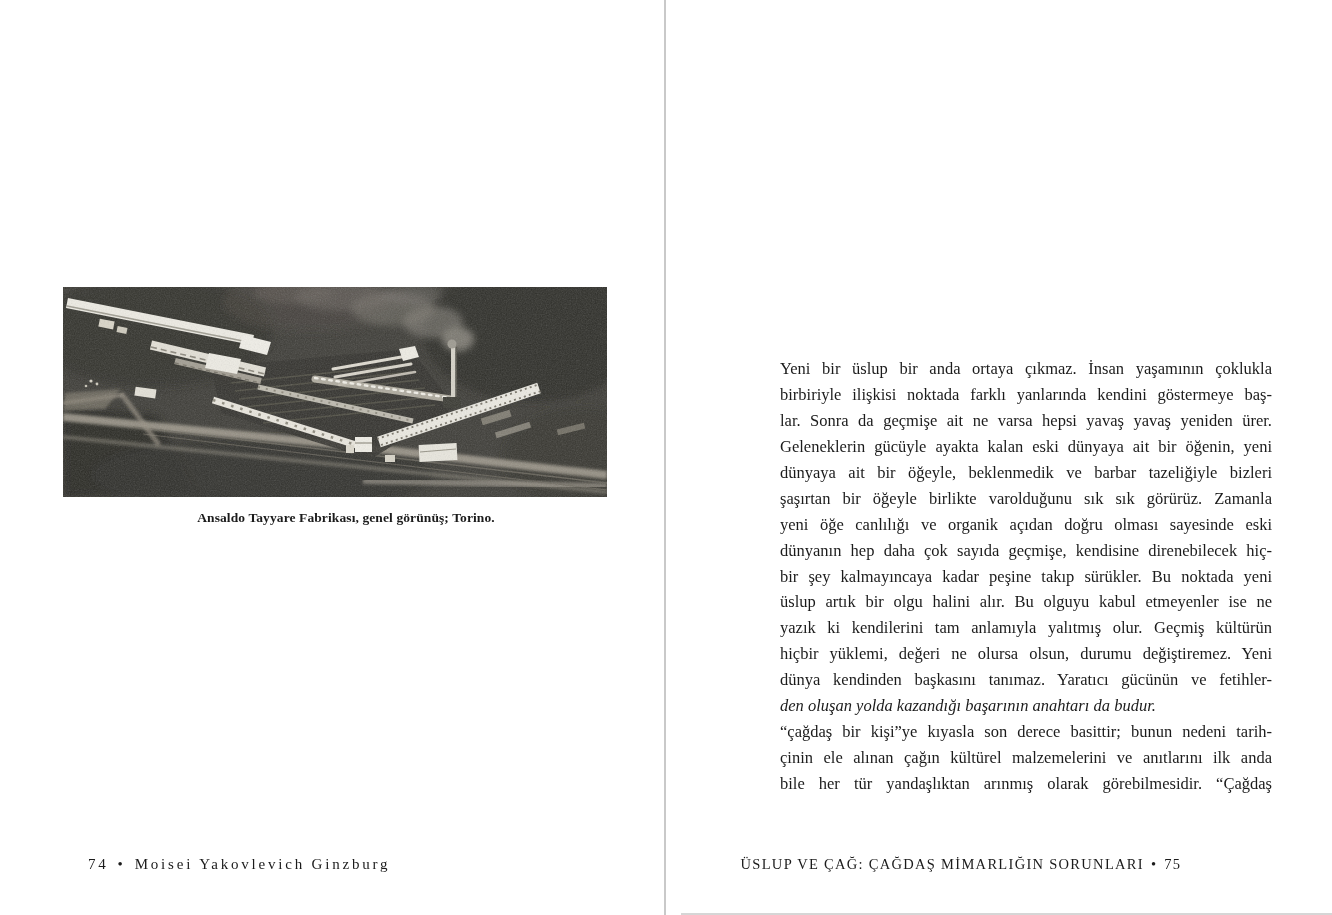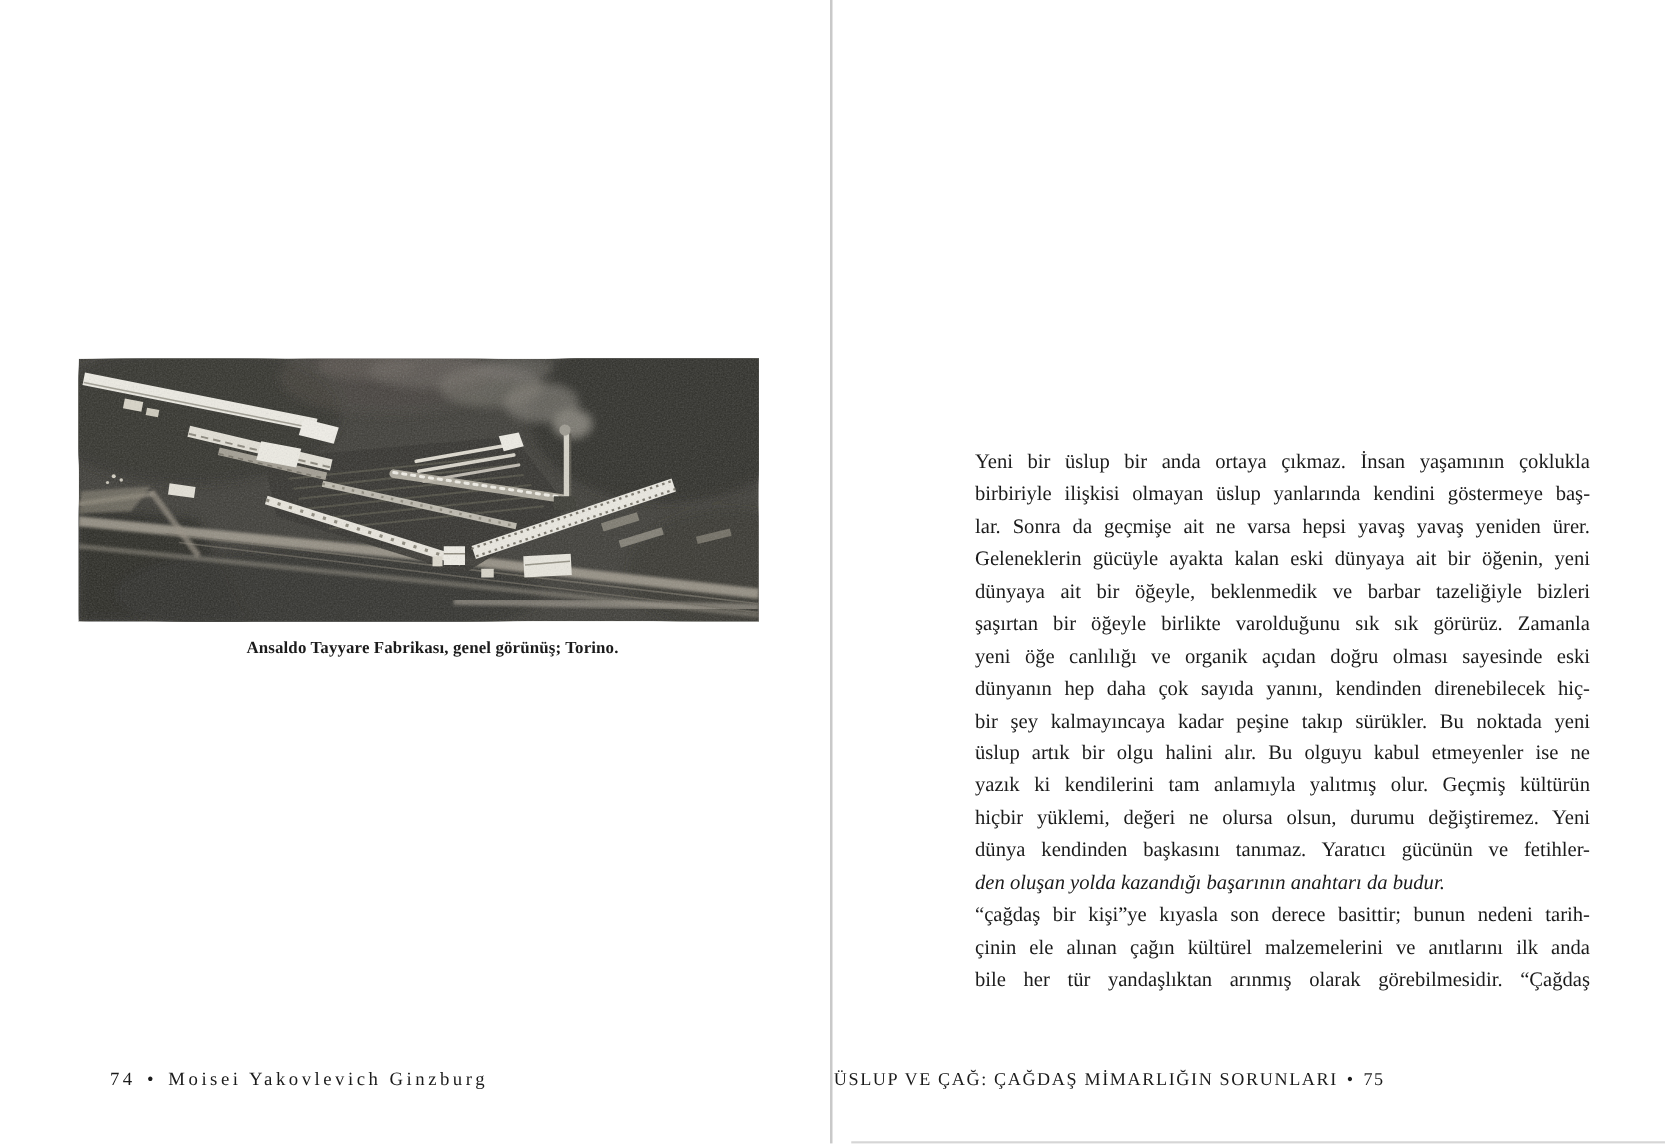--- a/index.html
+++ b/index.html
@@ -15,21 +15,21 @@
            font-weight:700;font-size:13.5px;letter-spacing:.1px;}
 
   .textblock{position:absolute;left:760px;top:356px;width:492px;
              font-size:16.5px;line-height:25.95px;margin-left:20px;}
   .tline{text-align:justify;text-align-last:justify;overflow:hidden;height:25.95px;}
   .tline.para-end{text-align-last:left;font-style:italic;}
   .tline.indent{text-indent:22px;}
 
   .footer{position:absolute;top:856px;white-space:nowrap;text-align:right;}
   .footer-left{left:88px;font-size:15px;letter-spacing:2.8px;}
-  .footer-right{left:667px;width:588px;text-align:left;font-size:14.5px;letter-spacing:1.3px;}
+  .footer-right{left:667px;width:588px;text-align:center;font-size:14.5px;letter-spacing:1.3px;}
   .bullet-l{padding:0 9px;}
   .bullet-r{padding:0 7px;}
 </style>
 </head>
 <body>
 
 <div class="spread">
 
   <div>
 
@@ -144,27 +144,27 @@
     <div class="footer footer-left">
       <span>74</span><span class="bullet-l">•</span><span>Moisei Yakovlevich Ginzburg</span>
     </div>
   </div>
 
   <div class="divider"></div>
 
   <div>
     <div class="textblock">
       <div class="tline">Yeni bir üslup bir anda ortaya çıkmaz. İnsan yaşamının çoklukla</div>
-      <div class="tline">birbiriyle ilişkisi olmayan üslup yanlarında kendini göstermeye baş-</div>
+      <div class="tline">birbiriyle ilişkisi noktada farklı yanlarında kendini göstermeye baş-</div>
       <div class="tline">lar. Sonra da geçmişe ait ne varsa hepsi yavaş yavaş yeniden ürer.</div>
       <div class="tline">Geleneklerin gücüyle ayakta kalan eski dünyaya ait bir öğenin, yeni</div>
       <div class="tline">dünyaya ait bir öğeyle, beklenmedik ve barbar tazeliğiyle bizleri</div>
       <div class="tline">şaşırtan bir öğeyle birlikte varolduğunu sık sık görürüz. Zamanla</div>
       <div class="tline">yeni öğe canlılığı ve organik açıdan doğru olması sayesinde eski</div>
-      <div class="tline">dünyanın hep daha çok sayıda yanını, kendinden direnebilecek hiç-</div>
+      <div class="tline">dünyanın hep daha çok sayıda geçmişe, kendisine direnebilecek hiç-</div>
       <div class="tline">bir şey kalmayıncaya kadar peşine takıp sürükler. Bu noktada yeni</div>
       <div class="tline">üslup artık bir olgu halini alır. Bu olguyu kabul etmeyenler ise ne</div>
       <div class="tline">yazık ki kendilerini tam anlamıyla yalıtmış olur. Geçmiş kültürün</div>
       <div class="tline">hiçbir yüklemi, değeri ne olursa olsun, durumu değiştiremez. Yeni</div>
       <div class="tline">dünya kendinden başkasını tanımaz. Yaratıcı gücünün ve fetihler-</div>
       <div class="tline para-end">den oluşan yolda kazandığı başarının anahtarı da budur.</div>
       <div class="tline">“çağdaş bir kişi”ye kıyasla son derece basittir; bunun nedeni tarih-</div>
       <div class="tline">çinin ele alınan çağın kültürel malzemelerini ve anıtlarını ilk anda</div>
       <div class="tline">bile her tür yandaşlıktan arınmış olarak görebilmesidir. “Çağdaş</div>
     </div>

